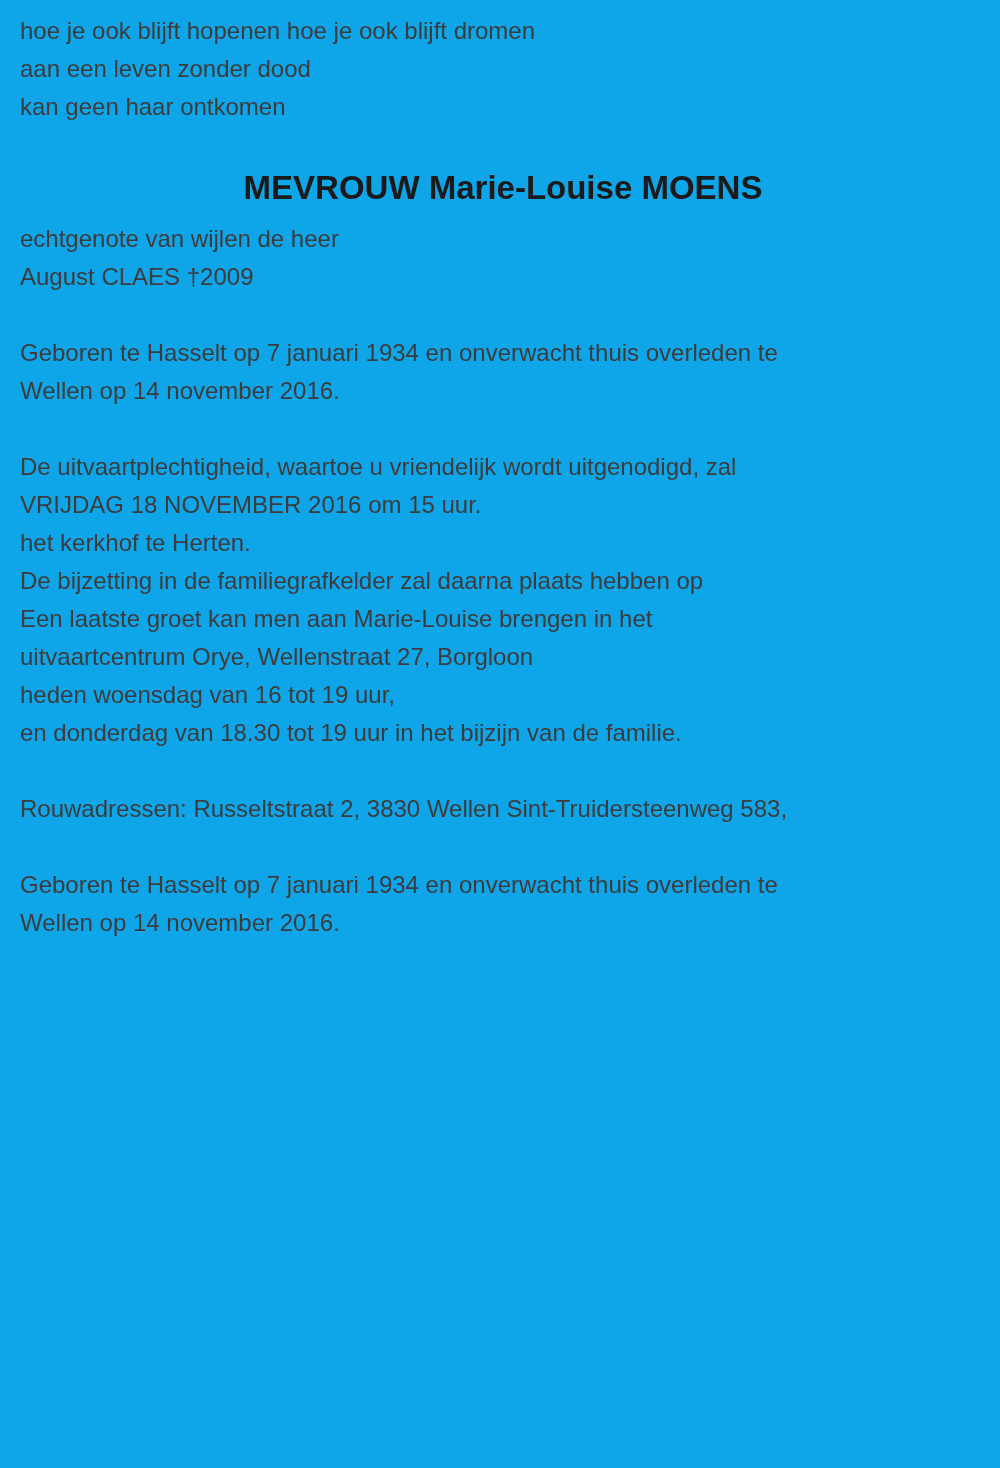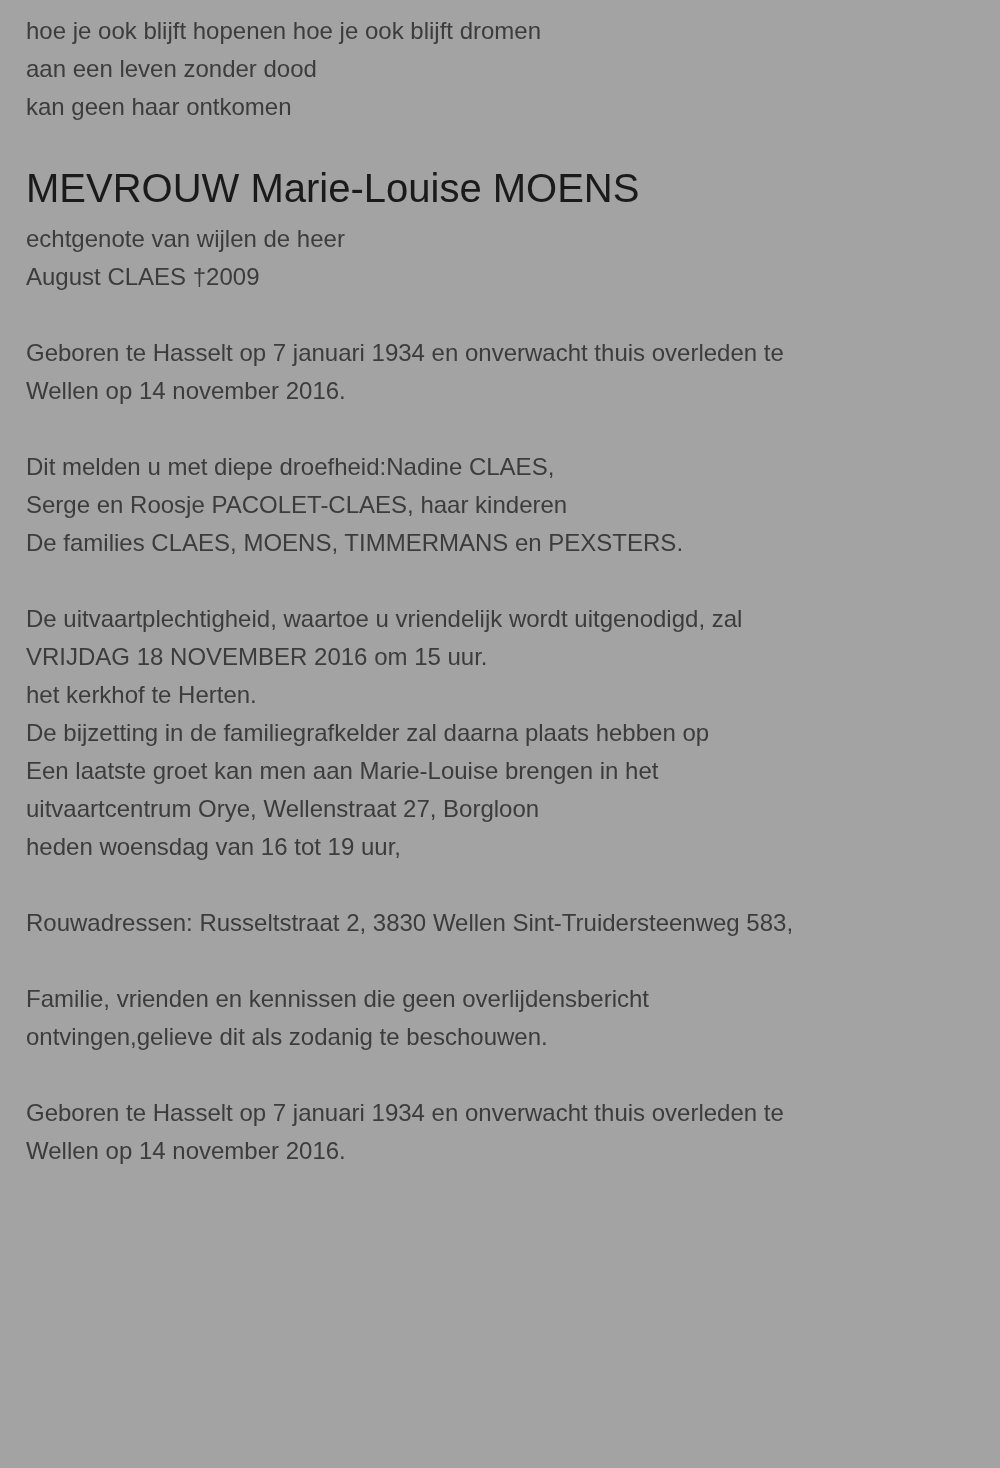--- a/index.html
+++ b/index.html
@@ -4,43 +4,44 @@
   <style>
     html, body {
       margin: 0;
       padding: 0;
       background: #ffffff;
     }
     .page {
       width: 1000px;
       min-height: 1468px;
       box-sizing: border-box;
-      background: #a3a3a3;
-      padding: 12px 14px 20px 26px;
+      background: #0ea5e9;
+      padding: 12px 14px 20px 20px;
       font-family: "Liberation Sans", "DejaVu Sans", sans-serif;
       font-size: 24px;
       line-height: 38px;
       color: #3c3c3c;
     }
     .block {
       margin: 0 0 38px 0;
     }
     .block:last-child {
       margin-bottom: 0;
     }
     .line {
       white-space: pre-wrap;
     }
     .title {
       font-family: "Liberation Sans", "DejaVu Sans", sans-serif;
-      font-size: 40px;
+      font-size: 33px;
       line-height: 48px;
-      font-weight: 400;
+      font-weight: 700;
       color: #1a1a1a;
       margin: 26px 0 8px 0;
+      text-align: center;
     }
   </style>
 </head>
 <body>
 
 <div class="page">
 
   <section class="block">
       <div class="line">hoe je ook blijft hopenen hoe je ook blijft dromen</div>
       <div class="line">aan een leven zonder dood</div>
@@ -52,43 +53,35 @@
   <section class="block">
       <div class="line">echtgenote van wijlen de heer</div>
       <div class="line">August CLAES †2009</div>
     </section>
 
   <section class="block">
       <div class="line">Geboren te Hasselt op 7 januari 1934 en onverwacht thuis overleden te</div>
       <div class="line">Wellen op 14 november 2016.</div>
     </section>
 
-  <section class="block">
-      <div class="line">Dit melden u met diepe droefheid:Nadine CLAES,</div>
-      <div class="line">Serge en Roosje PACOLET-CLAES, haar kinderen</div>
-      <div class="line">De families CLAES, MOENS, TIMMERMANS en PEXSTERS.</div>
-    </section>
 
   <section class="block">
       <div class="line">De uitvaartplechtigheid, waartoe u vriendelijk wordt uitgenodigd, zal</div>
       <div class="line">VRIJDAG 18 NOVEMBER 2016 om 15 uur.</div>
       <div class="line">het kerkhof te Herten.</div>
       <div class="line">De bijzetting in de familiegrafkelder zal daarna plaats hebben op</div>
       <div class="line">Een laatste groet kan men aan Marie-Louise brengen in het</div>
       <div class="line">uitvaartcentrum Orye, Wellenstraat 27, Borgloon</div>
       <div class="line">heden woensdag van 16 tot 19 uur,</div>
+      <div class="line">en donderdag van 18.30 tot 19 uur in het bijzijn van de familie.</div>
     </section>
 
   <section class="block">
       <div class="line">Rouwadressen: Russeltstraat 2, 3830 Wellen Sint-Truidersteenweg 583,</div>
     </section>
 
-  <section class="block">
-      <div class="line">Familie, vrienden en kennissen die geen overlijdensbericht</div>
-      <div class="line">ontvingen,gelieve dit als zodanig te beschouwen.</div>
-    </section>
 
   <section class="block">
       <div class="line">Geboren te Hasselt op 7 januari 1934 en onverwacht thuis overleden te</div>
       <div class="line">Wellen op 14 november 2016.</div>
     </section>
 
 </div>
 
 </body></html>

